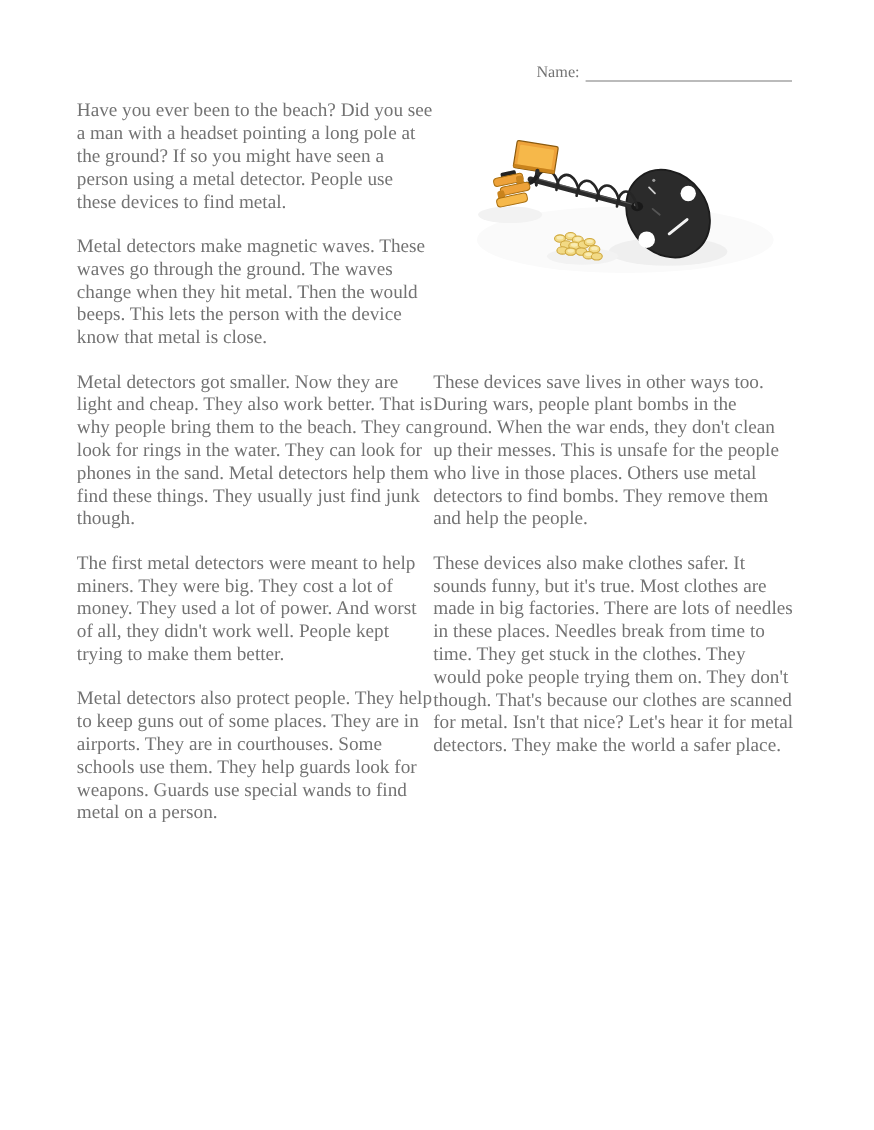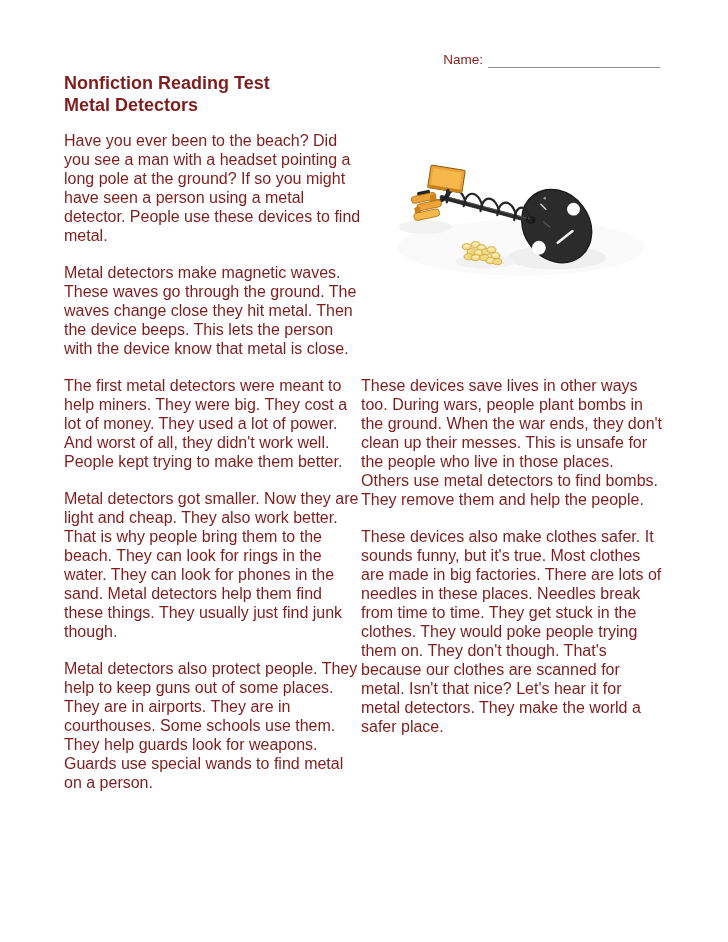--- a/index.html
+++ b/index.html
@@ -2,22 +2,22 @@
 <html style="--detector_black: #2b2b2b; --accent: #eea23a; --accent_light: #f6b84a; --accent_dark: #c9831c; --coin: #f2da85; --coin_edge: #cfa83e;"><head>
 <meta charset="utf-8">
 <style>
   html,body{margin:0;padding:0;background:#ffffff;}
   .page{
     position:relative;
     width:728px;
     height:942px;
     box-sizing:border-box;
     background:#ffffff;
-    color:#7f1d1d;
-    font-family:Liberation Sans, sans-serif;
+    color:#737373;
+    font-family:Liberation Serif, serif;
     padding:50px 18px 0 64px;
     overflow:hidden;
   }
   
   .name-row{
     display:flex;
     justify-content:flex-end;
     align-items:flex-end;
     margin-right:50px;
     height:18px;
@@ -47,32 +47,28 @@
 </head>
 <body>
 
 <div class="page">
 
   <div class="name-row">
     <span class="name-label">Name:</span>
     <span class="name-line"></span>
   </div>
 
-  <div class="title">
-    <div>Nonfiction Reading Test</div>
-    <div>Metal Detectors</div>
-  </div>
 
 
   <div class="passage">
 
     <div class="row row-1">
       <div class="col-left">
         <p>Have you ever been to the beach? Did you see a man with a headset pointing a long pole at the ground? If so you might have seen a person using a metal detector. People use these devices to find metal.</p>
-        <p>Metal detectors make magnetic waves. These waves go through the ground. The waves change close they hit metal. Then the device beeps. This lets the person with the device know that metal is close.</p>
+        <p>Metal detectors make magnetic waves. These waves go through the ground. The waves change when they hit metal. Then the would beeps. This lets the person with the device know that metal is close.</p>
       </div>
       <div class="col-right">
         <svg class="illustration" viewBox="0 0 335 190" xmlns="http://www.w3.org/2000/svg">
 
           <g>
             <ellipse cx="160" cy="116" rx="125" ry="28" fill="#fafafa"></ellipse>
             <ellipse cx="196" cy="126" rx="50" ry="12" fill="#efefef"></ellipse>
             <ellipse cx="63" cy="95" rx="27" ry="7" fill="#f2f2f2"></ellipse>
             <ellipse cx="124" cy="130" rx="30" ry="7" fill="#f2f2f2"></ellipse>
           </g>
@@ -147,22 +143,22 @@
               <ellipse cx="134" cy="123.3" rx="2.8" ry="1.6"></ellipse>
               <ellipse cx="129" cy="128.3" rx="2.8" ry="1.6"></ellipse>
             </g>
           </g>
         </svg>
       </div>
     </div>
 
     <div class="row row-2">
       <div class="col-left">
+        <p>Metal detectors got smaller. Now they are light and cheap. They also work better. That is why people bring them to the beach. They can look for rings in the water. They can look for phones in the sand. Metal detectors help them find these things. They usually just find junk though.</p>
         <p>The first metal detectors were meant to help miners. They were big. They cost a lot of money. They used a lot of power. And worst of all, they didn't work well. People kept trying to make them better.</p>
-        <p>Metal detectors got smaller. Now they are light and cheap. They also work better. That is why people bring them to the beach. They can look for rings in the water. They can look for phones in the sand. Metal detectors help them find these things. They usually just find junk though.</p>
         <p>Metal detectors also protect people. They help to keep guns out of some places. They are in airports. They are in courthouses. Some schools use them. They help guards look for weapons. Guards use special wands to find metal on a person.</p>
       </div>
       <div class="col-right">
         <p>These devices save lives in other ways too. During wars, people plant bombs in the ground. When the war ends, they don't clean up their messes. This is unsafe for the people who live in those places. Others use metal detectors to find bombs. They remove them and help the people.</p>
         <p>These devices also make clothes safer. It sounds funny, but it's true. Most clothes are made in big factories. There are lots of needles in these places. Needles break from time to time. They get stuck in the clothes. They would poke people trying them on. They don't though. That's because our clothes are scanned for metal. Isn't that nice? Let's hear it for metal detectors. They make the world a safer place.</p>
       </div>
     </div>
 
   </div>
 </div>

